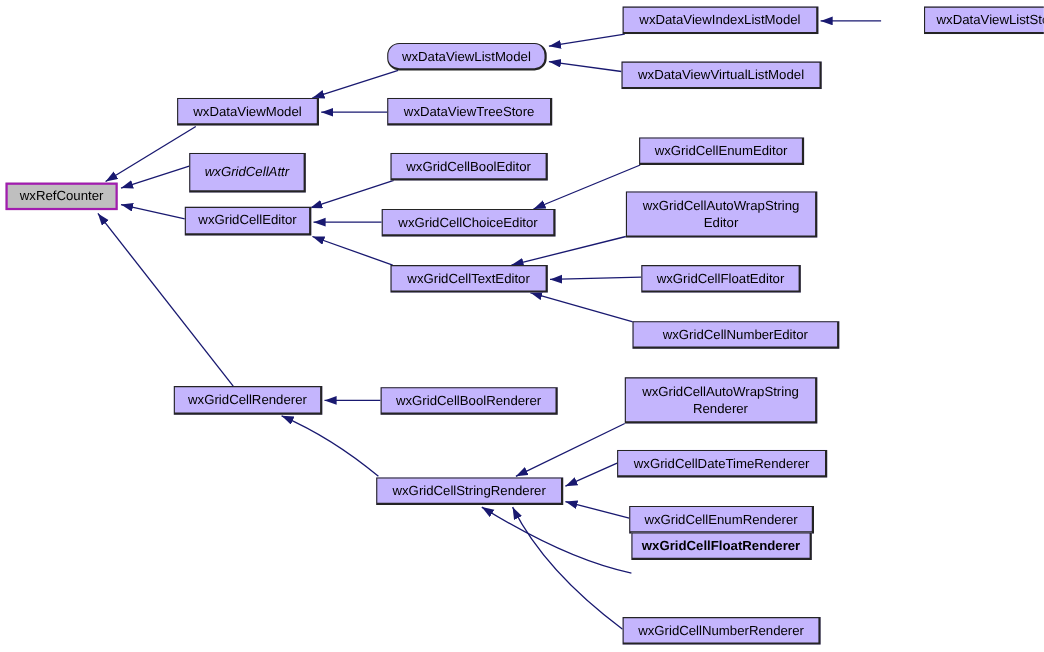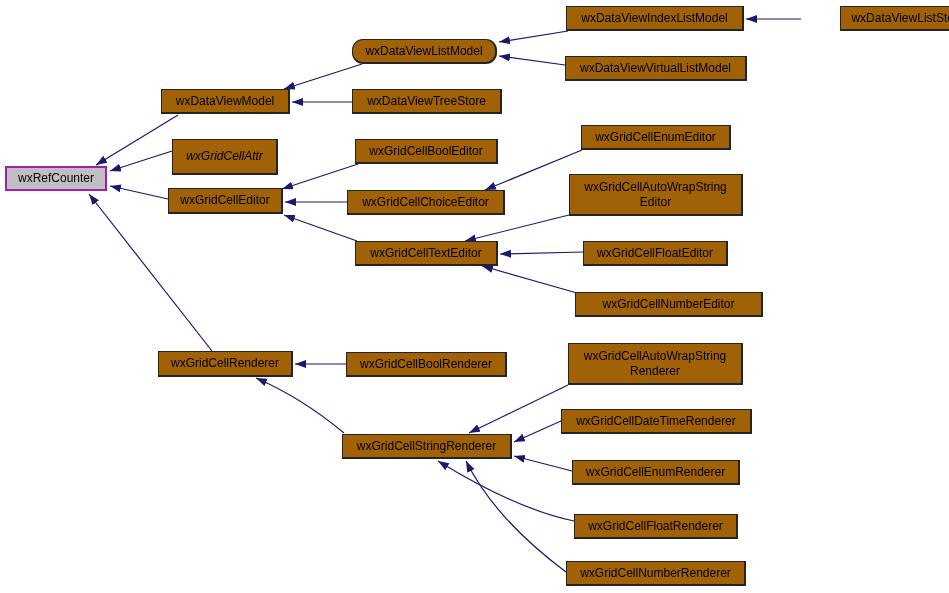--- a/index.html
+++ b/index.html
@@ -18,21 +18,21 @@
   .edges {
     position: absolute;
     left: 0;
     top: 0;
     width: 949px;
     height: 593px;
   }
   .node {
     position: absolute;
     box-sizing: border-box;
-    background: #a16207;
+    background: #c4b5fd;
     border: 1px solid #242424;
     border-right-width: 2px;
     border-bottom-width: 2px;
     display: flex;
     align-items: center;
     justify-content: center;
     text-align: center;
     font-size: 12px;
     line-height: 1.25;
     color: #000000;
@@ -98,16 +98,16 @@
       <div class="node" style="left: 355px; top: 241px; width: 143px; height: 25px;">wxGridCellTextEditor</div>
       <div class="node" style="left: 583px; top: 241px; width: 145px; height: 25px;">wxGridCellFloatEditor</div>
       <div class="node" style="left: 575px; top: 292px; width: 188px; height: 25px;">wxGridCellNumberEditor</div>
       <div class="node" style="left: 158px; top: 351px; width: 135px; height: 26px;">wxGridCellRenderer</div>
       <div class="node" style="left: 346px; top: 352px; width: 161px; height: 25px;">wxGridCellBoolRenderer</div>
       <div class="node" style="left: 568px; top: 343px; width: 175px; height: 42px;">wxGridCellAutoWrapString
 Renderer</div>
       <div class="node" style="left: 342px; top: 434px; width: 170px; height: 25px;">wxGridCellStringRenderer</div>
       <div class="node" style="left: 561px; top: 409px; width: 191px; height: 25px;">wxGridCellDateTimeRenderer</div>
       <div class="node" style="left: 572px; top: 460px; width: 168px; height: 25px;">wxGridCellEnumRenderer</div>
-      <div class="node" style="left: 574px; top: 514px; width: 164px; height: 25px;">wxGridCellFloatRenderer</div>
+      <div class="node" style="left: 574px; top: 484px; width: 164px; height: 25px; font-weight: bold;">wxGridCellFloatRenderer</div>
       <div class="node" style="left: 566px; top: 561px; width: 180px; height: 25px;">wxGridCellNumberRenderer</div>
     </div>
 </div>
 
 </body></html>

